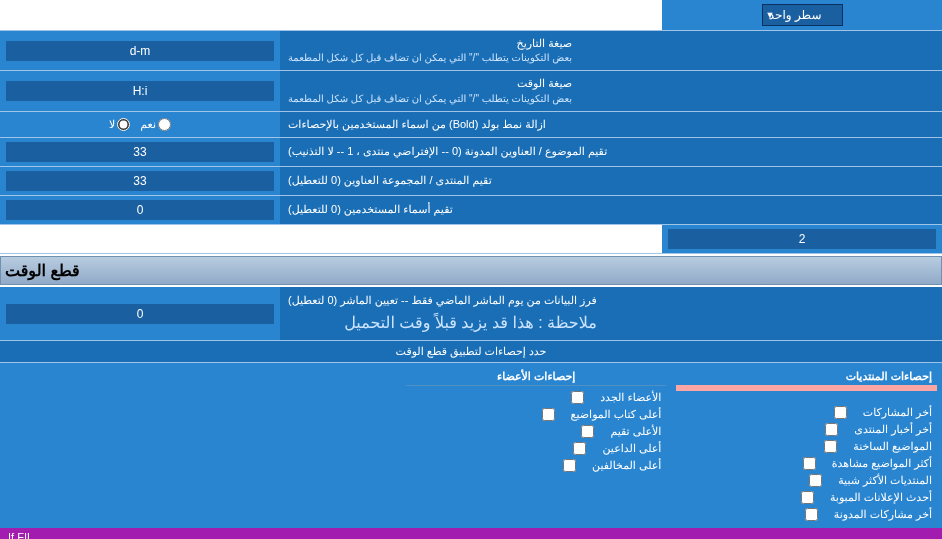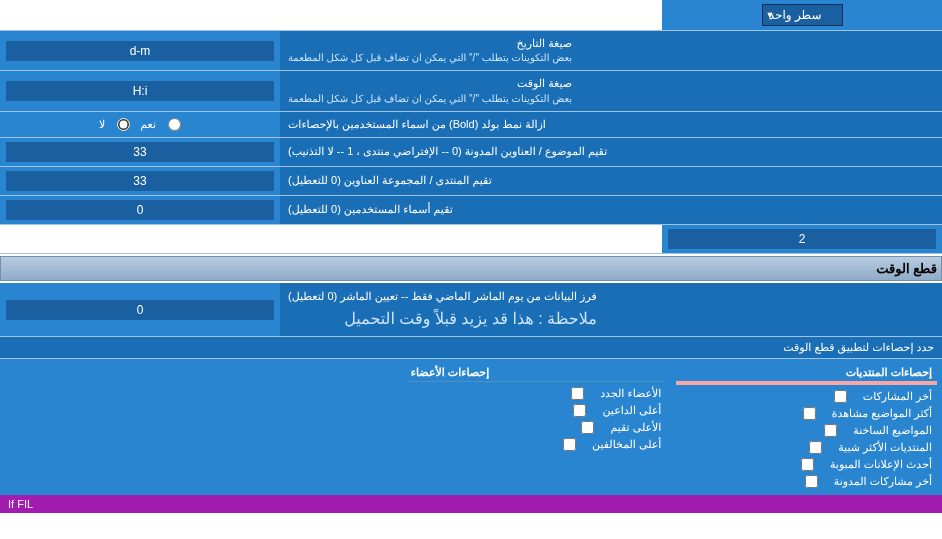--- a/index.html
+++ b/index.html
@@ -118,21 +118,21 @@
       justify-content: center;
       gap: 10px;
       padding: 4px 8px;
     }
 
     .radio-label {
       color: #fff;
       font-size: 11px;
       display: flex;
       align-items: center;
-      gap: 12px;
+      gap: 2px;
       cursor: pointer;
     }
 
     .radio-label input[type="radio"] {
       cursor: pointer;
       accent-color: #fff;
     }
 
     
     .checkboxes-container {
@@ -159,33 +159,33 @@
 
     .checkbox-item input[type="checkbox"] {
       cursor: pointer;
       accent-color: #fff;
     }
 
     
     .time-cut-header {
       background: linear-gradient(to bottom, #b8cce0 0%, #90aac8 100%);
       border: 1px solid #7090b0;
-      text-align: right;
+      text-align: left;
       padding: 4px;
       font-weight: bold;
-      font-size: 13px;
+      font-size: 16px;
       color: #000;
       margin: 2px 0;
     }
 
     .stats-apply-row {
       background: #1a6eb5;
       color: #fff;
       padding: 4px 8px;
-      text-align: right;
+      text-align: center;
       font-size: 11px;
       border-bottom: 1px solid #a0c4e8;
     }
 
     .tall-label {
       line-height: 1.6;
     }
 
     
     .bottom-note {
@@ -292,59 +292,67 @@
     </div>
   </div>
 
   <div class="stats-apply-row">
     <span>حدد إحصاءات لتطبيق قطع الوقت</span>
   </div>
 
   <div class="checkboxes-container">
 
     <div class="checkboxes-col">
-      <div style="color:#fff; font-weight:bold; text-align:right; padding: 2px 5px; font-size:11px; border-bottom:4px solid #fca5a5; margin-bottom:3px;">إحصاءات المنتديات</div>
+      <div style="color:#fff; font-weight:bold; text-align:right; padding: 2px 5px; font-size:11px; border-bottom:6px solid #fca5a5; margin-bottom:13px;">إحصاءات المنتديات</div>
       <label class="checkbox-item">
         <span>أخر المشاركات</span>
         <input type="checkbox" style="">
       </label>
       <label class="checkbox-item">
+        <span>أخر أخبار المنتدى</span>
+        <input type="checkbox" style="">
+      </label>
+      <label class="checkbox-item">
+        <span>المواضيع الساخنة</span>
+        <input type="checkbox" style="">
+      </label>
+      <label class="checkbox-item">
         <span>أكثر المواضيع مشاهدة</span>
         <input type="checkbox" style="">
       </label>
       <label class="checkbox-item">
-        <span>المواضيع الساخنة</span>
-        <input type="checkbox" style="">
-      </label>
-      <label class="checkbox-item">
         <span>المنتديات الأكثر شبية</span>
         <input type="checkbox" style="">
       </label>
       <label class="checkbox-item">
         <span>أحدث الإعلانات المبوبة</span>
         <input type="checkbox" style="">
       </label>
       <label class="checkbox-item">
         <span>أخر مشاركات المدونة</span>
         <input type="checkbox" style="">
       </label>
     </div>
 
     <div class="checkboxes-col">
-      <div style="color:#fff; font-weight:bold; text-align:left; padding: 2px 5px; font-size:11px; border-bottom:1px solid #5090c0; margin-bottom:3px;">إحصاءات الأعضاء</div>
+      <div style="color:#fff; font-weight:bold; text-align:center; padding: 2px 5px; font-size:11px; border-bottom:1px solid #5090c0; margin-bottom:3px;">إحصاءات الأعضاء</div>
       <label class="checkbox-item">
         <span>الأعضاء الجدد</span>
         <input type="checkbox" style="">
       </label>
       <label class="checkbox-item">
+        <span>أعلى كتاب المواضيع</span>
+        <input type="checkbox" style="">
+      </label>
+      <label class="checkbox-item">
+        <span>الأعلى تقيم</span>
+        <input type="checkbox" style="">
+      </label>
+      <label class="checkbox-item">
         <span>أعلى الداعين</span>
-        <input type="checkbox" style="">
-      </label>
-      <label class="checkbox-item">
-        <span>الأعلى تقيم</span>
         <input type="checkbox" style="">
       </label>
       <label class="checkbox-item">
         <span>أعلى المخالفين</span>
         <input type="checkbox" style="">
       </label>
     </div>
 
     <div class="checkboxes-col" style="flex:1.5;">
     </div>

